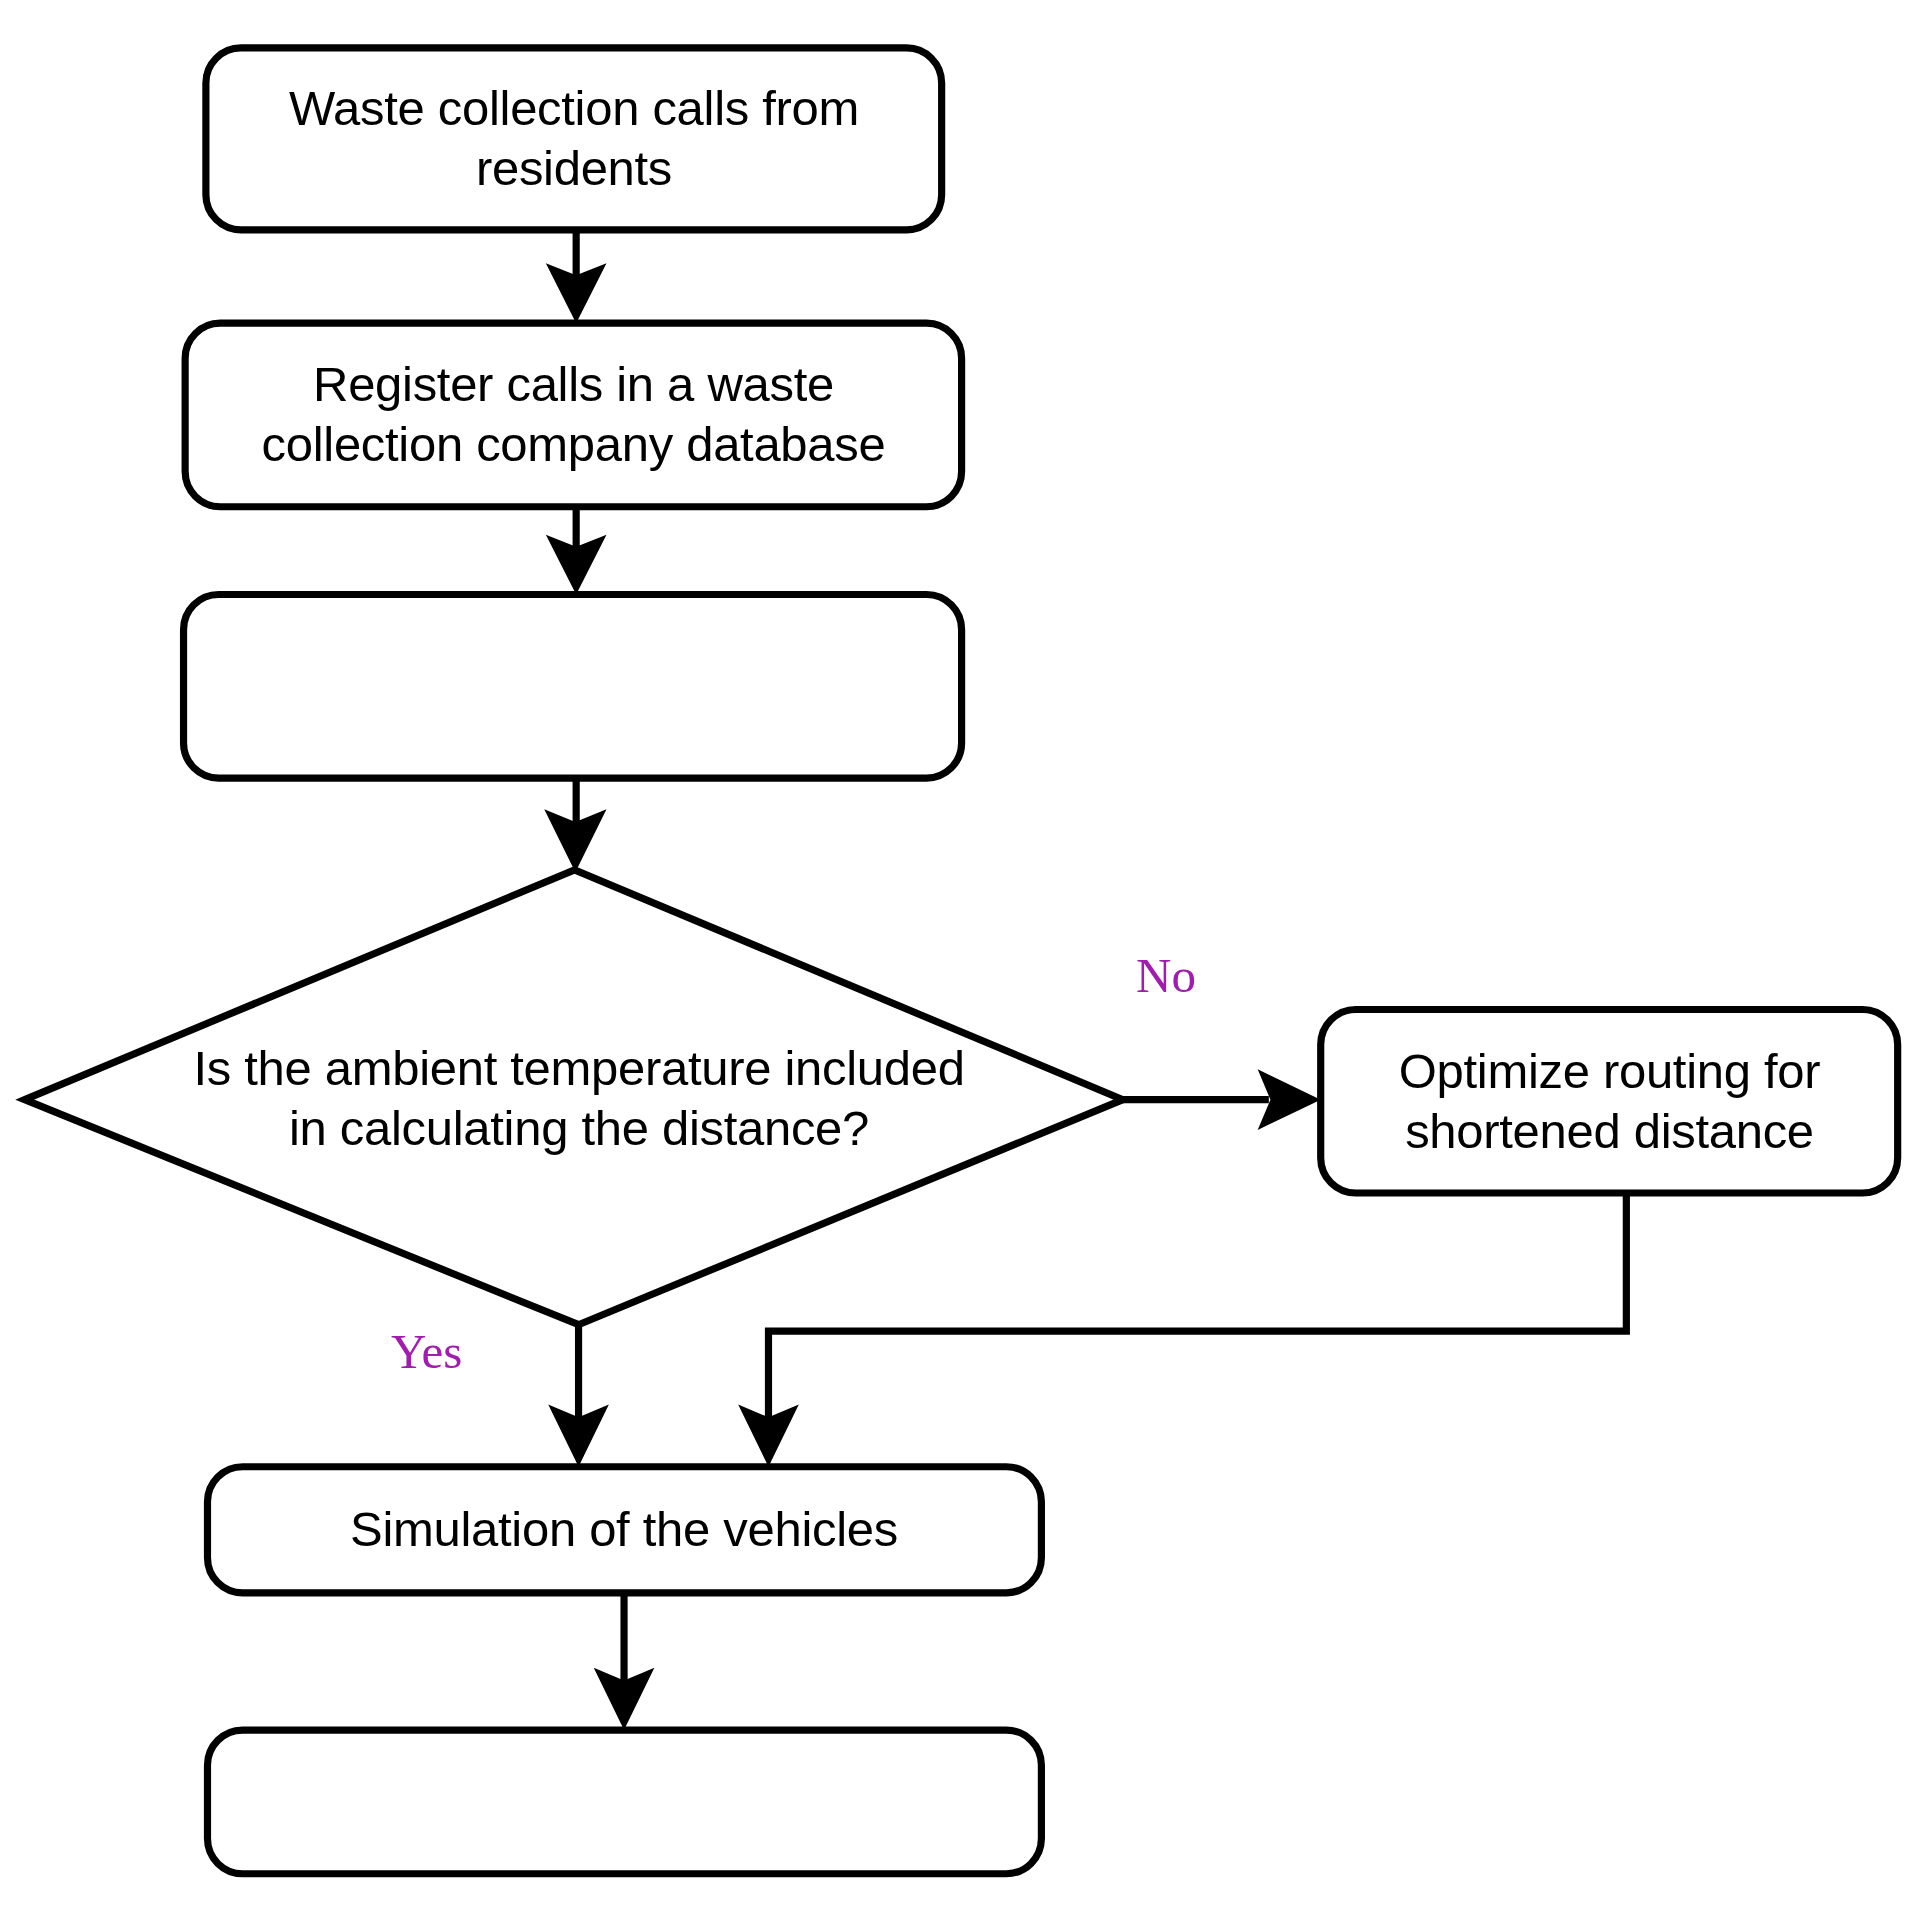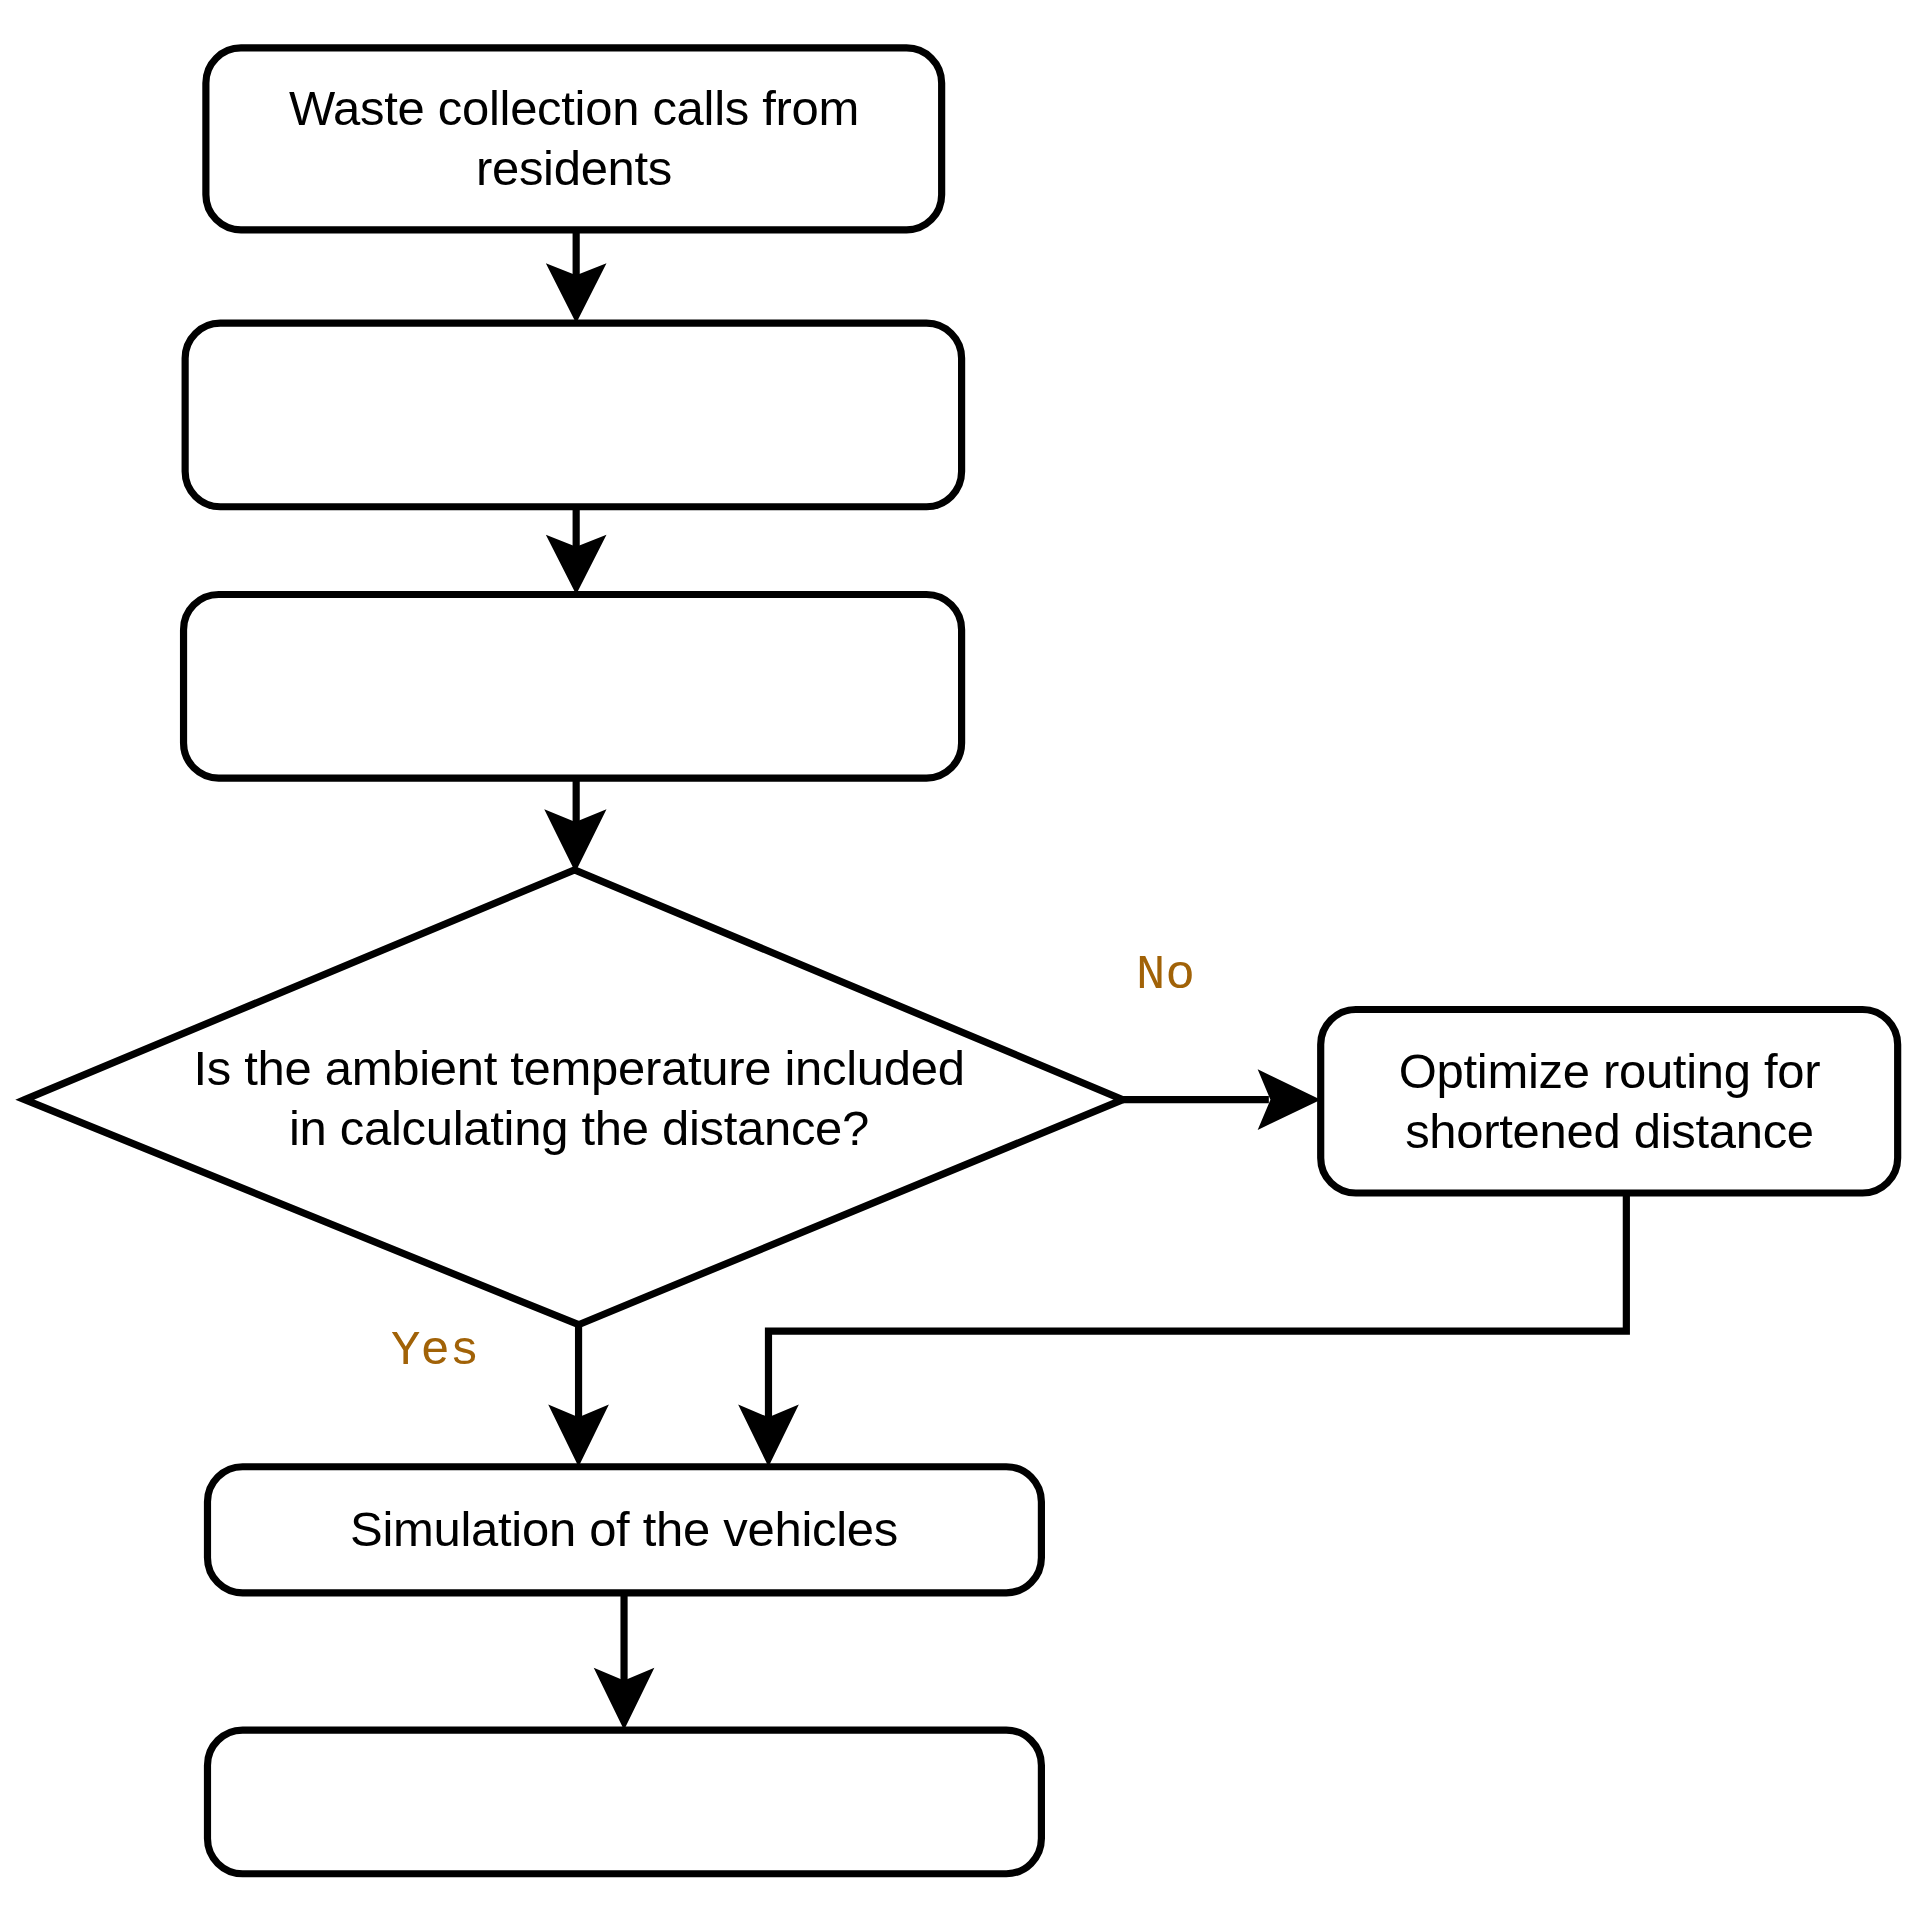--- a/index.html
+++ b/index.html
@@ -59,22 +59,22 @@
     color: #000000;
     font-family: "Liberation Sans", sans-serif;
     font-size: 49px;
     line-height: 1.22;
     letter-spacing: -0.3px;
     white-space: pre-line;
     pointer-events: none;
   }
   .edge-label {
     position: absolute;
-    color: #a16207;
-    font-family: Liberation Mono, monospace;
+    color: #a21caf;
+    font-family: Liberation Serif, serif;
     font-size: 49px;
     line-height: 1;
     white-space: nowrap;
   }
 </style>
 </head>
 <body>
 
 <div id="flowchart-root">
 
@@ -126,20 +126,22 @@
 
     <g>
       <line class="connector" x1="782" y1="1996" x2="782" y2="2132"></line>
       <polygon class="arrowhead" points="782,2168 744,2090 782,2106 820,2090"></polygon>
     </g>
   </svg>
 
   <div class="node-label" style="left:206px; top:48px; width:736px; height:182px;">Waste collection calls from
 residents</div>
 
+  <div class="node-label" style="left:185px; top:323px; width:777px; height:184px;">Register calls in a waste
+collection company database</div>
 
 
   <div class="node-label" style="left:1321px; top:1010px; width:577px; height:184px;">Optimize routing for
 shortened distance</div>
 
   <div class="node-label" style="left:160px; top:1007px; width:838px; height:184px;">Is the ambient temperature included
 in calculating the distance?</div>
 
   <div class="node-label" style="left:207px; top:1467px; width:834px; height:126px;">Simulation of the vehicles</div>
 

